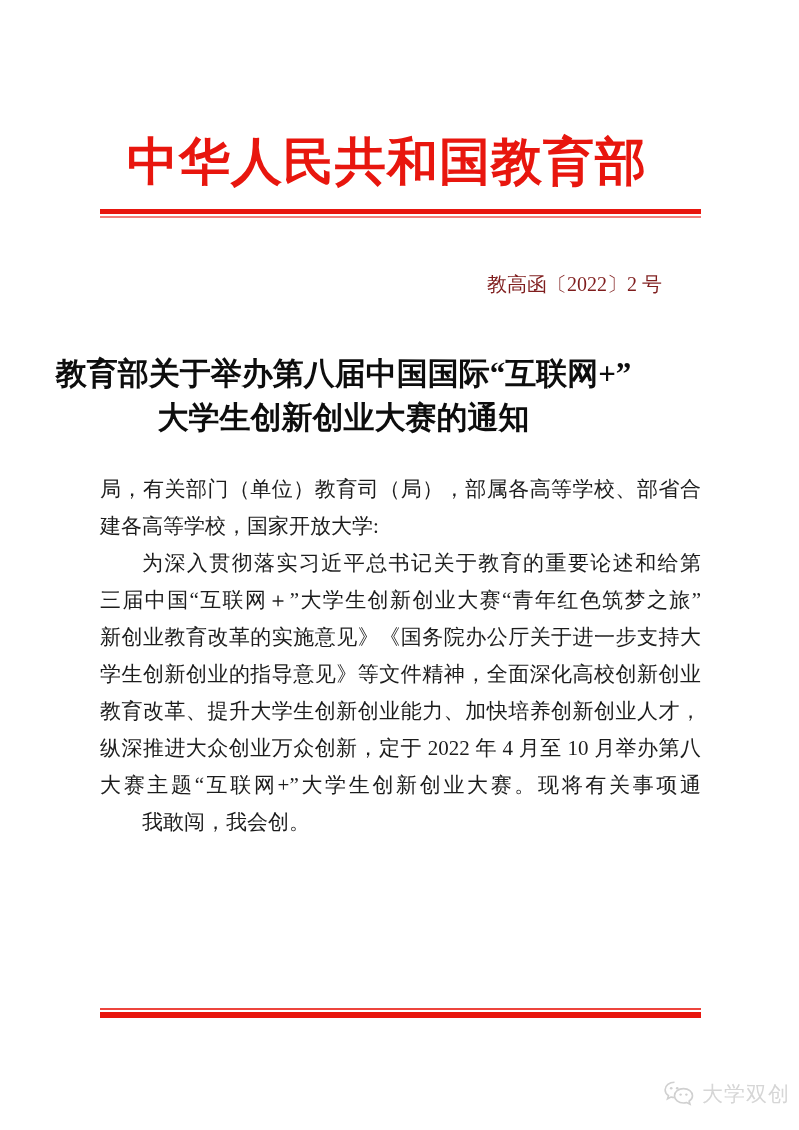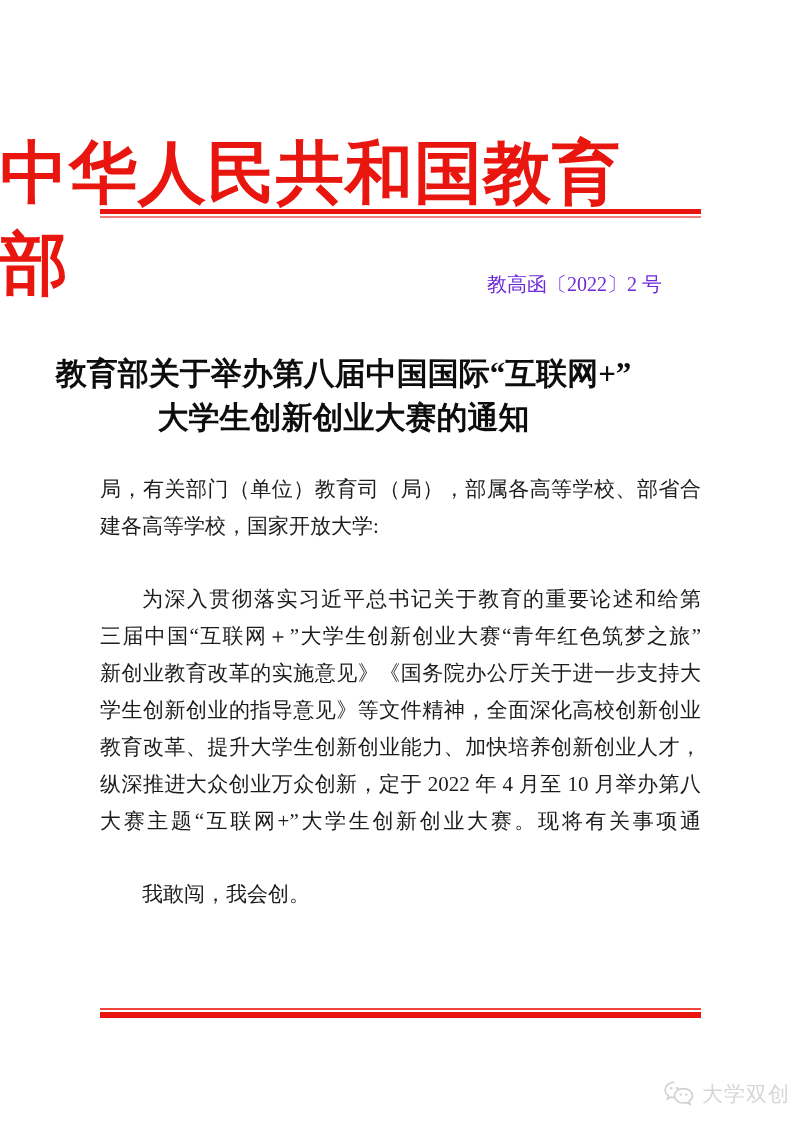--- a/index.html
+++ b/index.html
@@ -12,56 +12,56 @@
   .page{
     position:relative;
     width:799px;height:1130px;
     background:#ffffff;
     overflow:hidden;
     font-family:"Liberation Serif","DejaVu Serif",serif;
     color:var(--ink);
   }
   .org-title{
     position:absolute;top:128px;left:0;width:647px;
-    text-align:left;
-    font-size:68px;font-weight:bold;
+    text-align:right;
+    font-size:51px;font-weight:bold;
     letter-spacing:1px;
     color:var(--accent);
     font-family:"Liberation Serif","DejaVu Serif",serif;
   }
   .divider{position:absolute;left:100px;width:601px;}
   .divider-top{top:209px;}
   .divider-top .rule-thick{height:5px;background:var(--accent);}
   .divider-top .rule-thin{height:2px;background:var(--accent);opacity:.55;margin-top:2px;}
   .divider-bottom{top:1008px;}
   .divider-bottom .rule-thin{height:2px;background:var(--accent);opacity:.8;}
   .divider-bottom .rule-thick{height:6px;background:var(--accent);margin-top:2px;}
   .doc-number{
     position:absolute;top:271px;right:137px;
     font-size:20px;
-    color:#6d28d9;
+    color:#7f1d1d;
   }
   .doc-title{
     position:absolute;top:352px;left:0;width:687px;
     text-align:center;
     font-weight:bold;
     font-size:31px;line-height:44px;
     color:#0d0d0d;
   }
   .body-block{
     position:absolute;top:471px;left:100px;width:601px;
     font-size:21px;line-height:37px;
     color:var(--ink);
   }
   .body-line{
     height:37px;
     text-align:justify;
   }
   .body-line.fill{text-align-last:justify;}
-  .body-line.indent{text-indent:2em;margin-top:36px;}
+  .body-line.indent{text-indent:2em;}
   .body-line.heading{
     font-family:"Liberation Sans","DejaVu Sans",sans-serif;
     font-weight:bold;
     color:#111111;
   }
   .watermark{
     position:absolute;top:1080px;right:9px;
     display:flex;align-items:center;gap:6px;
     color:var(--wm);
     font-size:21px;

